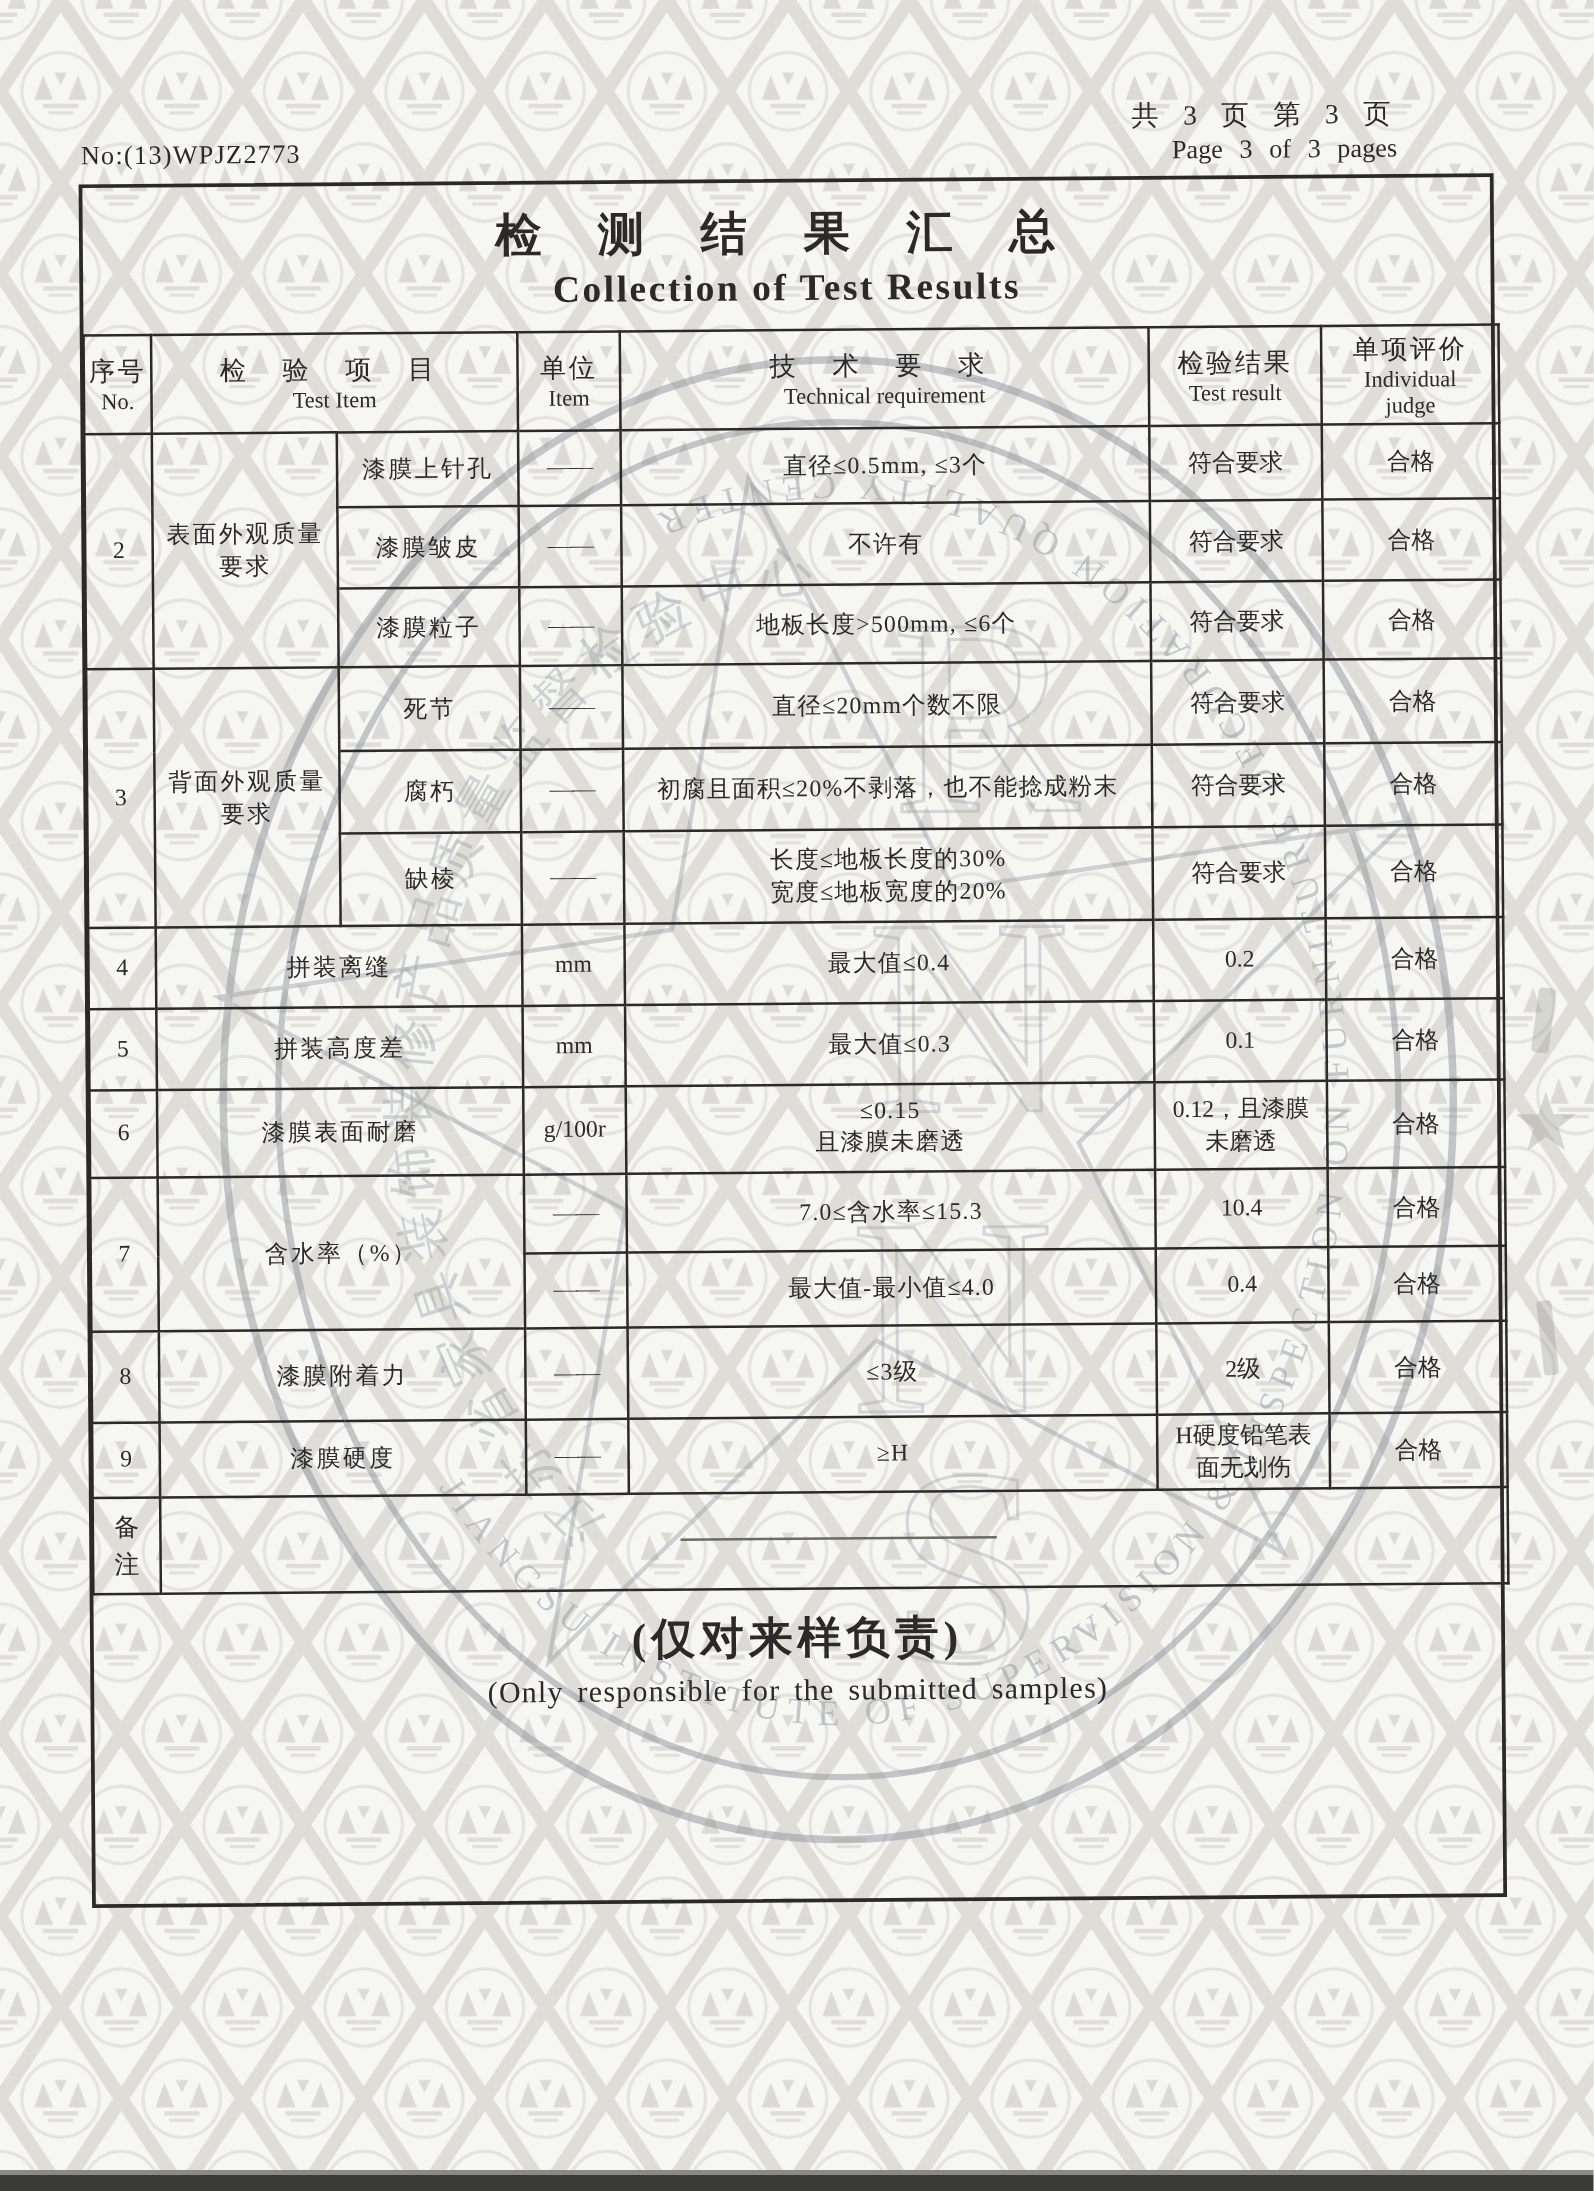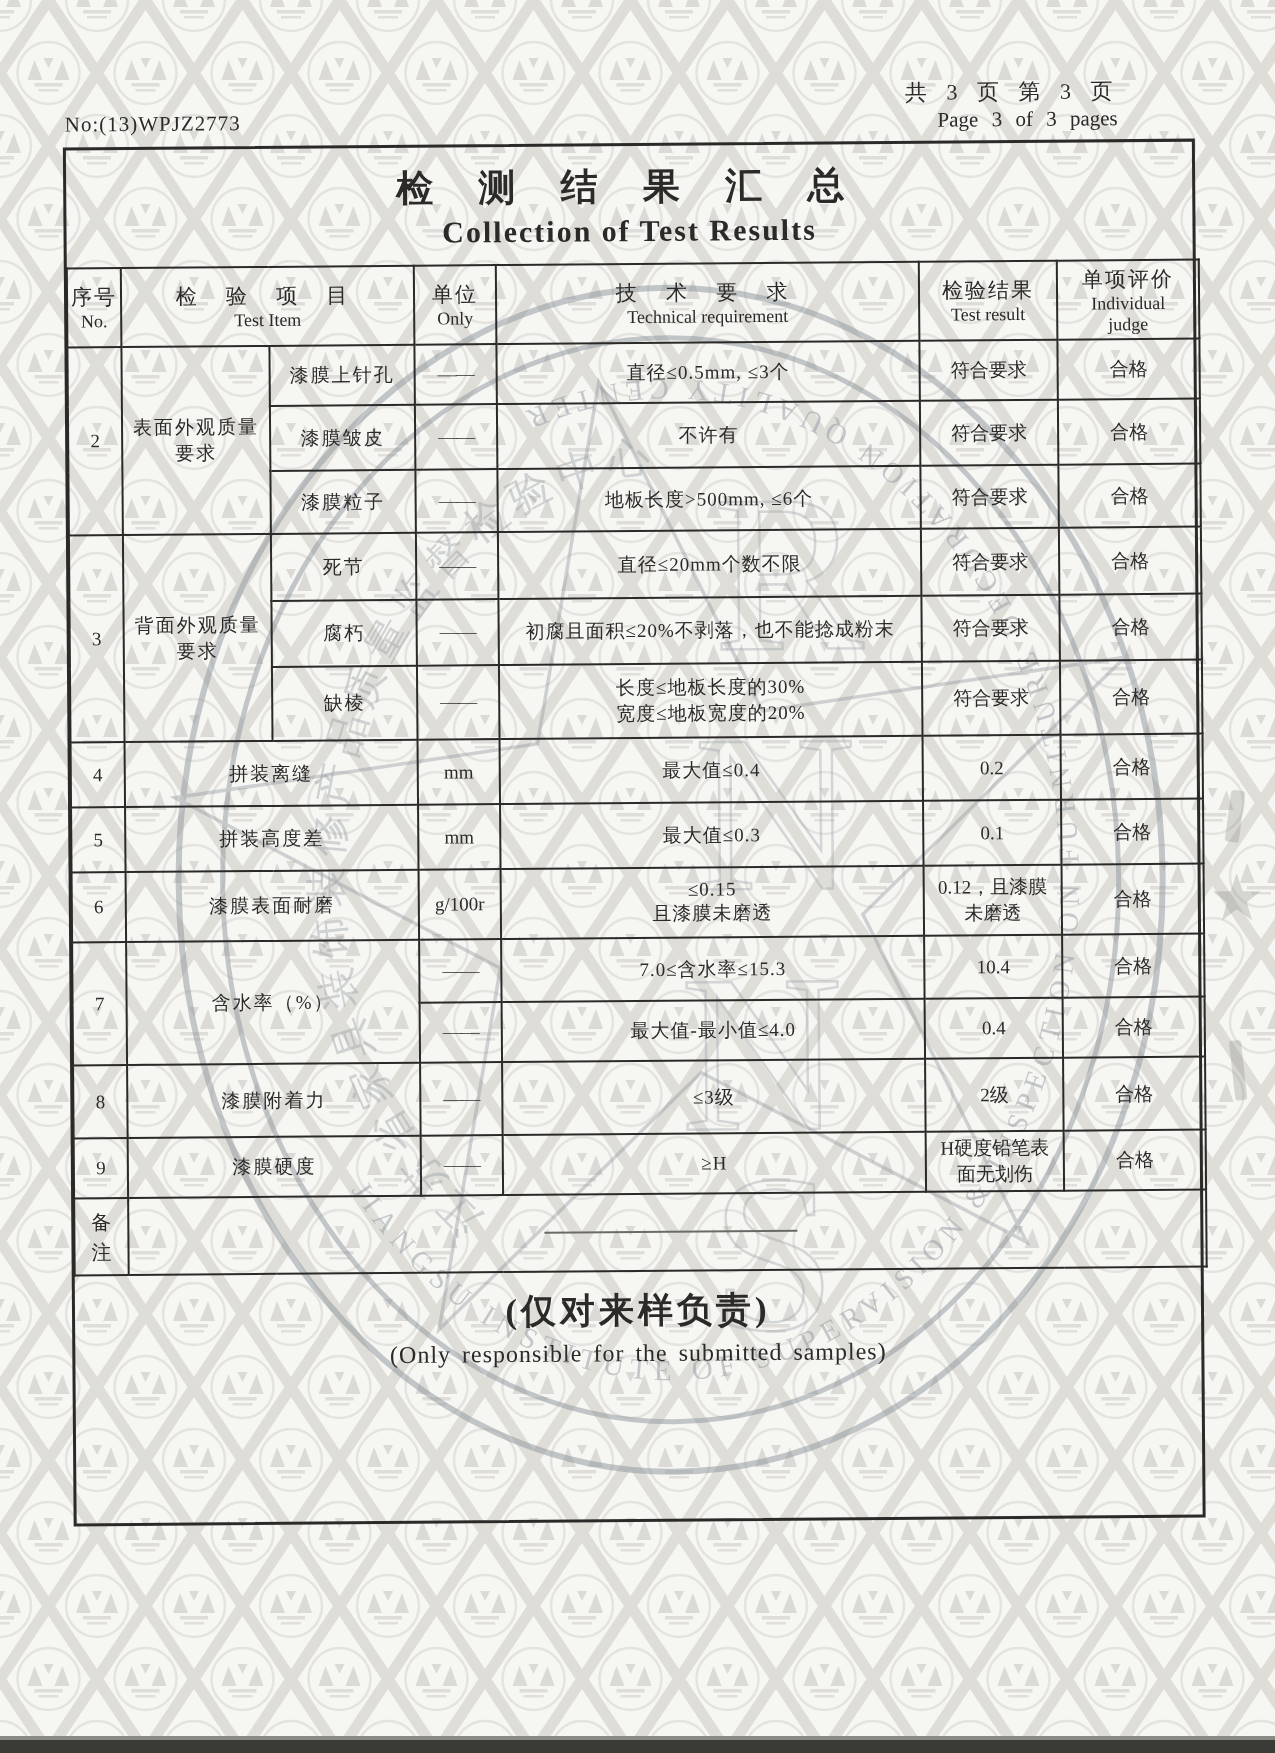--- a/index.html
+++ b/index.html
@@ -117,21 +117,21 @@
           <th>
                 <div class="hdr-cn">序号</div>
                 <div class="hdr-en">No.</div>
               </th>
           <th colspan="2">
                 <div class="hdr-cn sp">检 验 项 目</div>
                 <div class="hdr-en">Test Item</div>
               </th>
           <th>
                 <div class="hdr-cn">单位</div>
-                <div class="hdr-en">Only</div>
+                <div class="hdr-en">Item</div>
               </th>
           <th>
                 <div class="hdr-cn sp">技 术 要 求</div>
                 <div class="hdr-en">Technical requirement</div>
               </th>
           <th>
                 <div class="hdr-cn">检验结果</div>
                 <div class="hdr-en">Test result</div>
               </th>
           <th>

